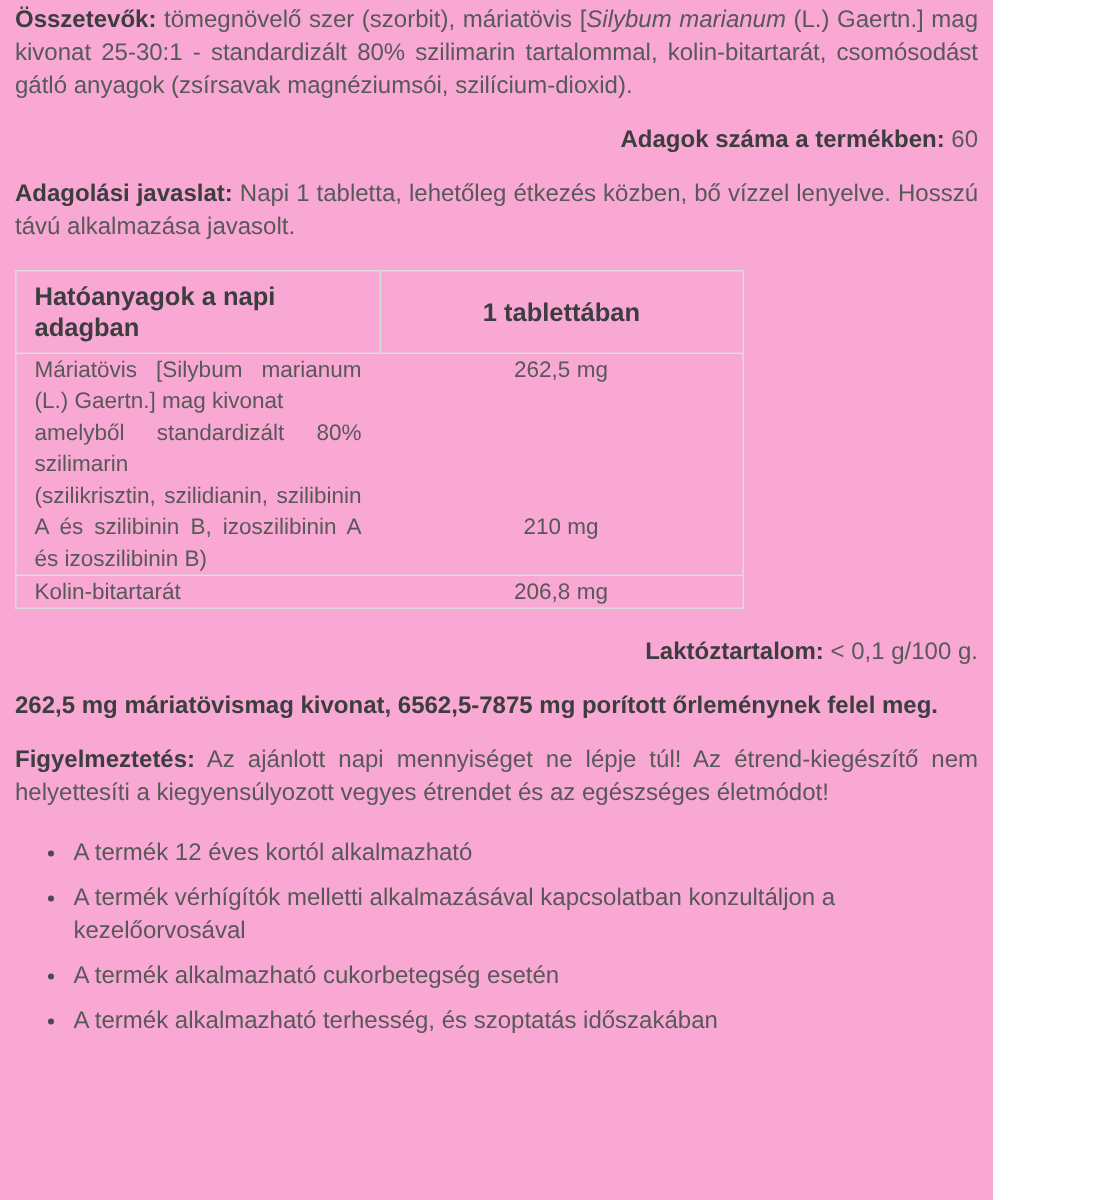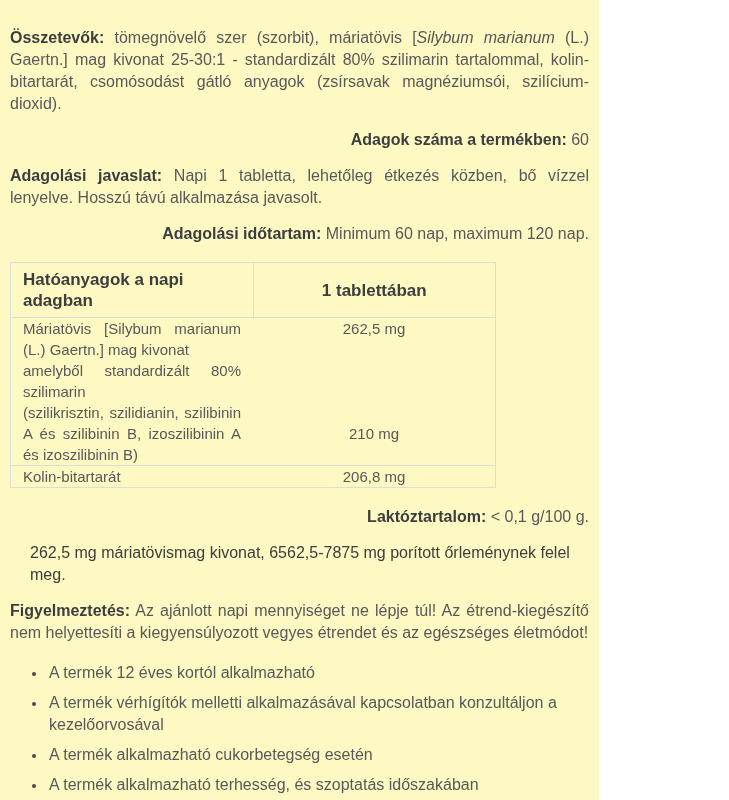--- a/index.html
+++ b/index.html
@@ -1,31 +1,31 @@
 <!DOCTYPE html>
 <html><head>
 <meta charset="utf-8">
 <style>
   * { box-sizing: border-box; }
   html, body { margin: 0; padding: 0; background: #ffffff; }
   .page {
-    width: 599px;
+    width: 662px;
     height: 800px;
-    padding: 27px 10px 0 10px;
+    padding: 3px 10px 0 10px;
     font-family: "Liberation Sans", sans-serif;
     font-size: 16px;
     line-height: 22px;
     color: #58585a;
     overflow: hidden;
-    background: #fef9c3;
+    background: #f9a8d4;
   }
   .para { margin: 0 0 14px 0; text-align: justify; }
   .para.nojust { text-align: right; }
   .lbl { font-weight: bold; color: #3c3d3f; }
-  .bold-line { font-weight: normal; color: #3c3d3f; text-align: left; margin-left: 20px; }
+  .bold-line { font-weight: bold; color: #3c3d3f; text-align: left; }
 
   table.ing-table {
     width: 486px;
     border-collapse: collapse;
     margin: 17px 0 18px 0;
     font-size: 15px;
     line-height: 21px;
     color: #58585a;
   }
   table.ing-table, table.ing-table th, table.ing-table td {
@@ -74,22 +74,20 @@
 
   <p class="para"><span class="lbl">Összetevők:</span>
 <span>tömegnövelő szer (szorbit), máriatövis [</span><i>Silybum marianum</i><span> (L.) Gaertn.] mag kivonat 25-30:1 - standardizált 80% szilimarin tartalommal, kolin-bitartarát, csomósodást gátló anyagok (zsírsavak magnéziumsói, szilícium-dioxid).</span></p>
 
   <p class="para nojust"><span class="lbl">Adagok száma a termékben:</span>
 <span>60</span></p>
 
   <p class="para"><span class="lbl">Adagolási javaslat:</span>
 <span>Napi 1 tabletta, lehetőleg étkezés közben, bő vízzel lenyelve. Hosszú távú alkalmazása javasolt.</span></p>
 
-  <p class="para nojust"><span class="lbl">Adagolási időtartam:</span>
-<span>Minimum 60 nap, maximum 120 nap.</span></p>
 
   <table class="ing-table">
     <tbody>
       <tr>
         <th class="h-left">Hatóanyagok a napi adagban</th>
         <th class="h-right">1 tablettában</th>
       </tr>
       <tr class="row-a">
         <td class="c1">
           <p class="cell-p">Máriatövis [Silybum marianum (L.) Gaertn.] mag kivonat</p>

